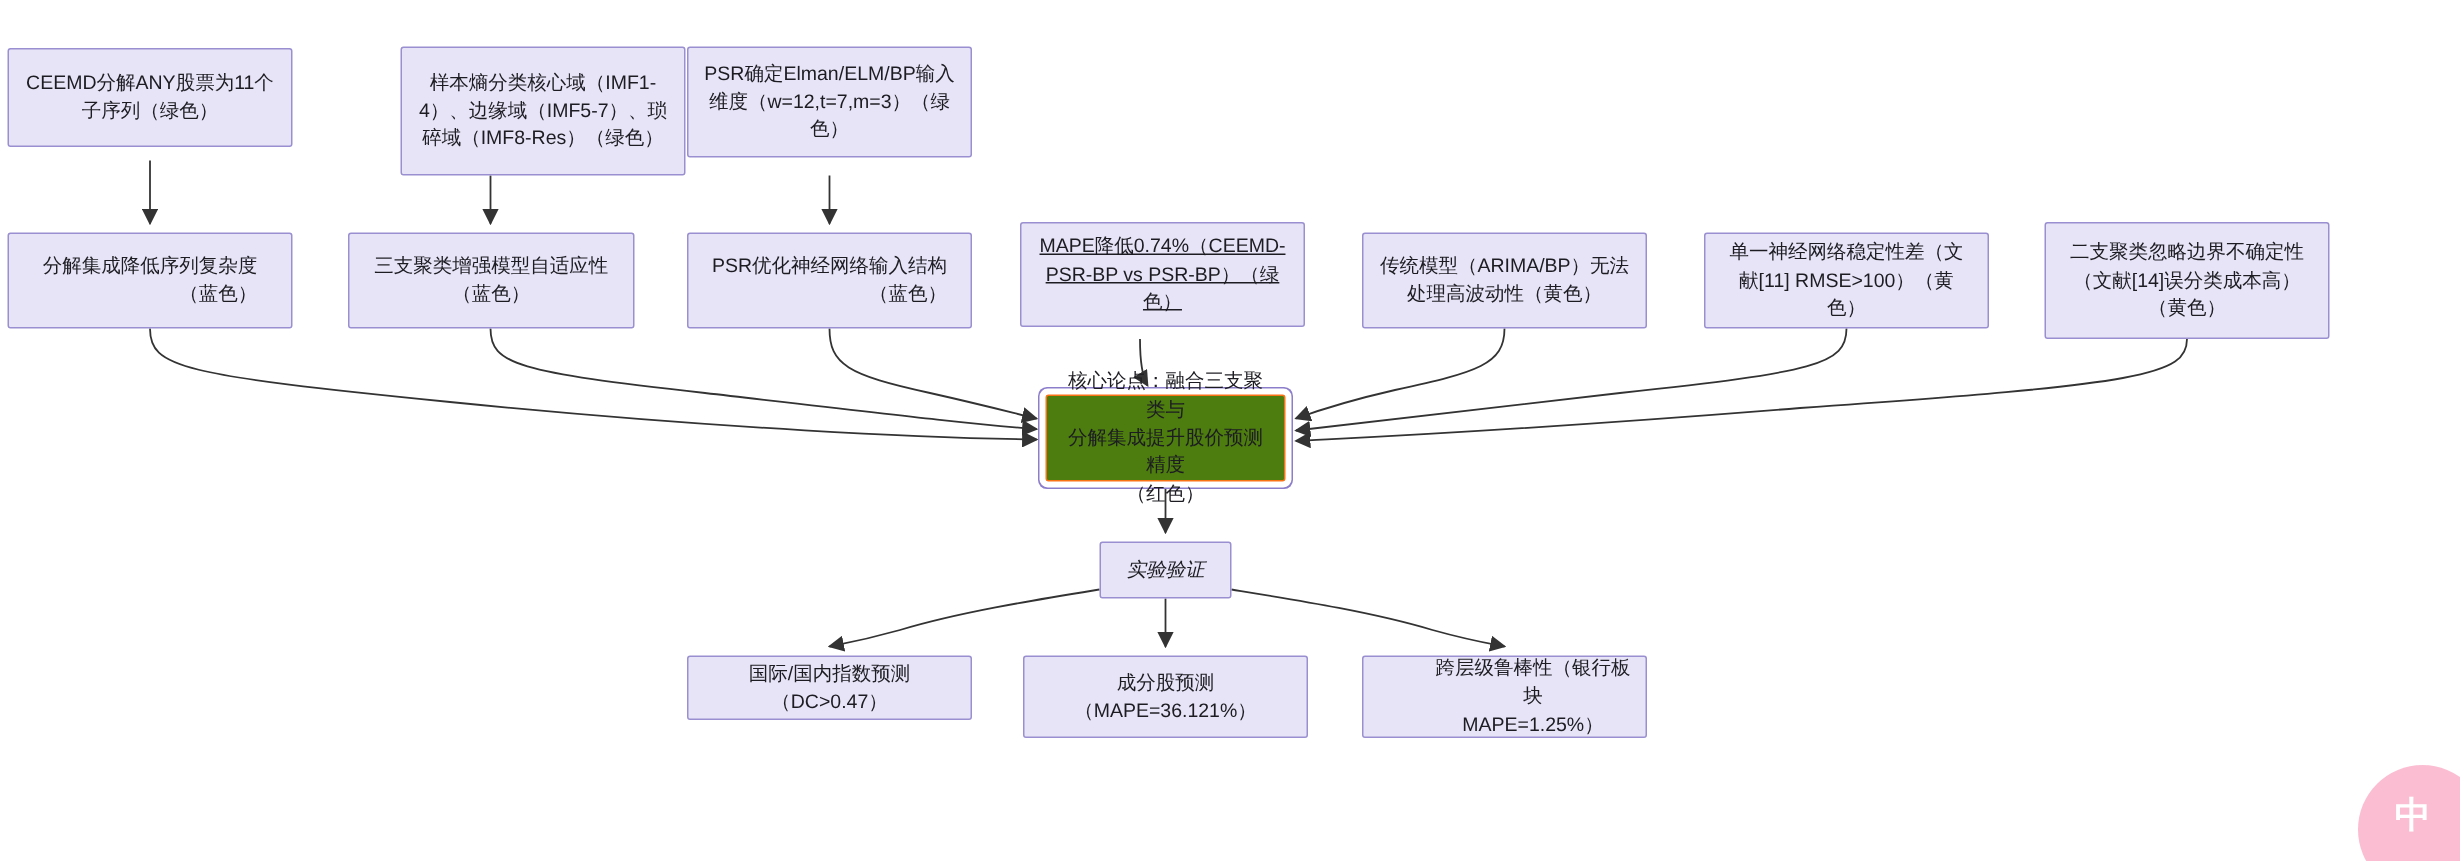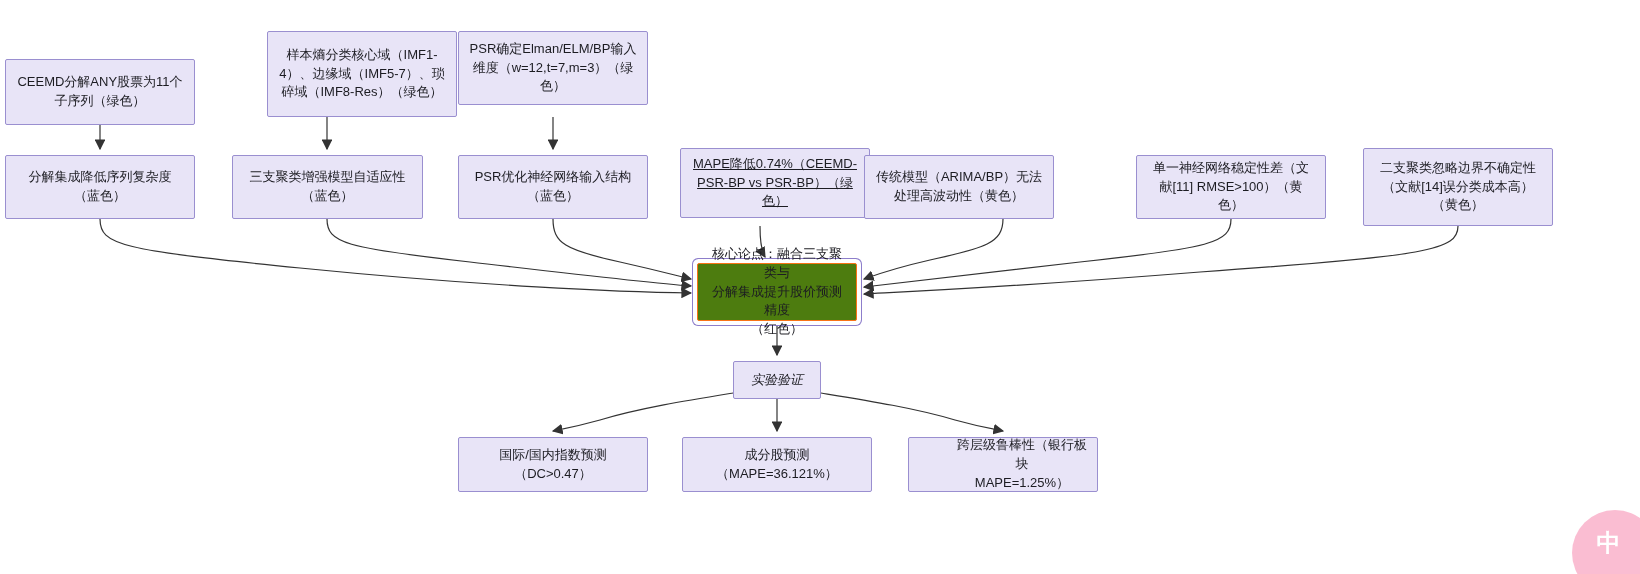--- a/index.html
+++ b/index.html
@@ -60,49 +60,49 @@
 
     <path d="M777,321 L777,355"></path>
 
     <path d="M733,393 C690,400 640,408 600,420 C575,427 558,430 553,431"></path>
     <path d="M777,399 L777,431"></path>
     <path d="M821,393 C864,400 915,408 955,420 C980,427 998,430 1003,431"></path>
   </g>
 </svg>
 
 <div id="nodes">
-    <div class="node" style="left: 5px; top: 59px; width: 190px; height: 66px;">CEEMD分解ANY股票为11个
+    <div class="node" style="left: 5px; top: 32px; width: 190px; height: 66px;">CEEMD分解ANY股票为11个
 子序列（绿色）</div>
     <div class="node" style="left: 232px; top: 31px; width: 190px; height: 86px; margin-left: 35px;">样本熵分类核心域（IMF1-
 4）、边缘域（IMF5-7）、琐
 碎域（IMF8-Res）（绿色）</div>
     <div class="node" style="left: 458px; top: 31px; width: 190px; height: 74px;">PSR确定Elman/ELM/BP输入
 维度（w=12,t=7,m=3）（绿
 色）</div>
-    <div class="node" style="left: 5px; top: 155px; width: 190px; height: 64px;">分解集成降低序列复杂度
+    <div class="node" style="left: 5px; top: 155px; width: 190px; height: 64px; text-align: right;">分解集成降低序列复杂度
 （蓝色）</div>
     <div class="node" style="left: 232px; top: 155px; width: 191px; height: 64px;">三支聚类增强模型自适应性
 （蓝色）</div>
-    <div class="node" style="left: 458px; top: 155px; width: 190px; height: 64px;">PSR优化神经网络输入结构
+    <div class="node" style="left: 458px; top: 155px; width: 190px; height: 64px; text-align: right;">PSR优化神经网络输入结构
 （蓝色）</div>
     <div class="node" style="left: 680px; top: 148px; width: 190px; height: 70px; text-decoration: underline;">MAPE降低0.74%（CEEMD-
 PSR-BP vs PSR-BP）（绿
 色）</div>
-    <div class="node" style="left: 864px; top: 155px; width: 190px; height: 64px;">传统模型（ARIMA/BP）无法
+    <div class="node" style="left: 908px; top: 155px; width: 190px; height: 64px;">传统模型（ARIMA/BP）无法
 处理高波动性（黄色）</div>
     <div class="node" style="left: 1136px; top: 155px; width: 190px; height: 64px;">单一神经网络稳定性差（文
 献[11] RMSE&gt;100）（黄色）</div>
     <div class="node" style="left: 1363px; top: 148px; width: 190px; height: 78px;">二支聚类忽略边界不确定性
 （文献[14]误分类成本高）
 （黄色）</div>
     <div class="node core" style="left: 697px; top: 263px; width: 160px; height: 58px;">核心论点：融合三支聚类与
 分解集成提升股价预测精度
 （红色）</div>
     <div class="node" style="left: 733px; top: 361px; width: 88px; height: 38px; font-style: italic;">实验验证</div>
-    <div class="node" style="left: 458px; top: 437px; width: 190px; height: 55px;">国际/国内指数预测
+    <div class="node" style="left: 458px; top: 437px; width: 190px; height: 43px;">国际/国内指数预测
 （DC&gt;0.47）</div>
     <div class="node" style="left: 682px; top: 437px; width: 190px; height: 55px;">成分股预测
 （MAPE=36.121%）</div>
     <div class="node" style="left: 908px; top: 437px; width: 190px; height: 55px; padding-left: 48px;">跨层级鲁棒性（银行板块
 MAPE=1.25%）</div>
   </div>
 
 <div class="watermark">
   <span class="wm-inner">中</span>
 </div>

